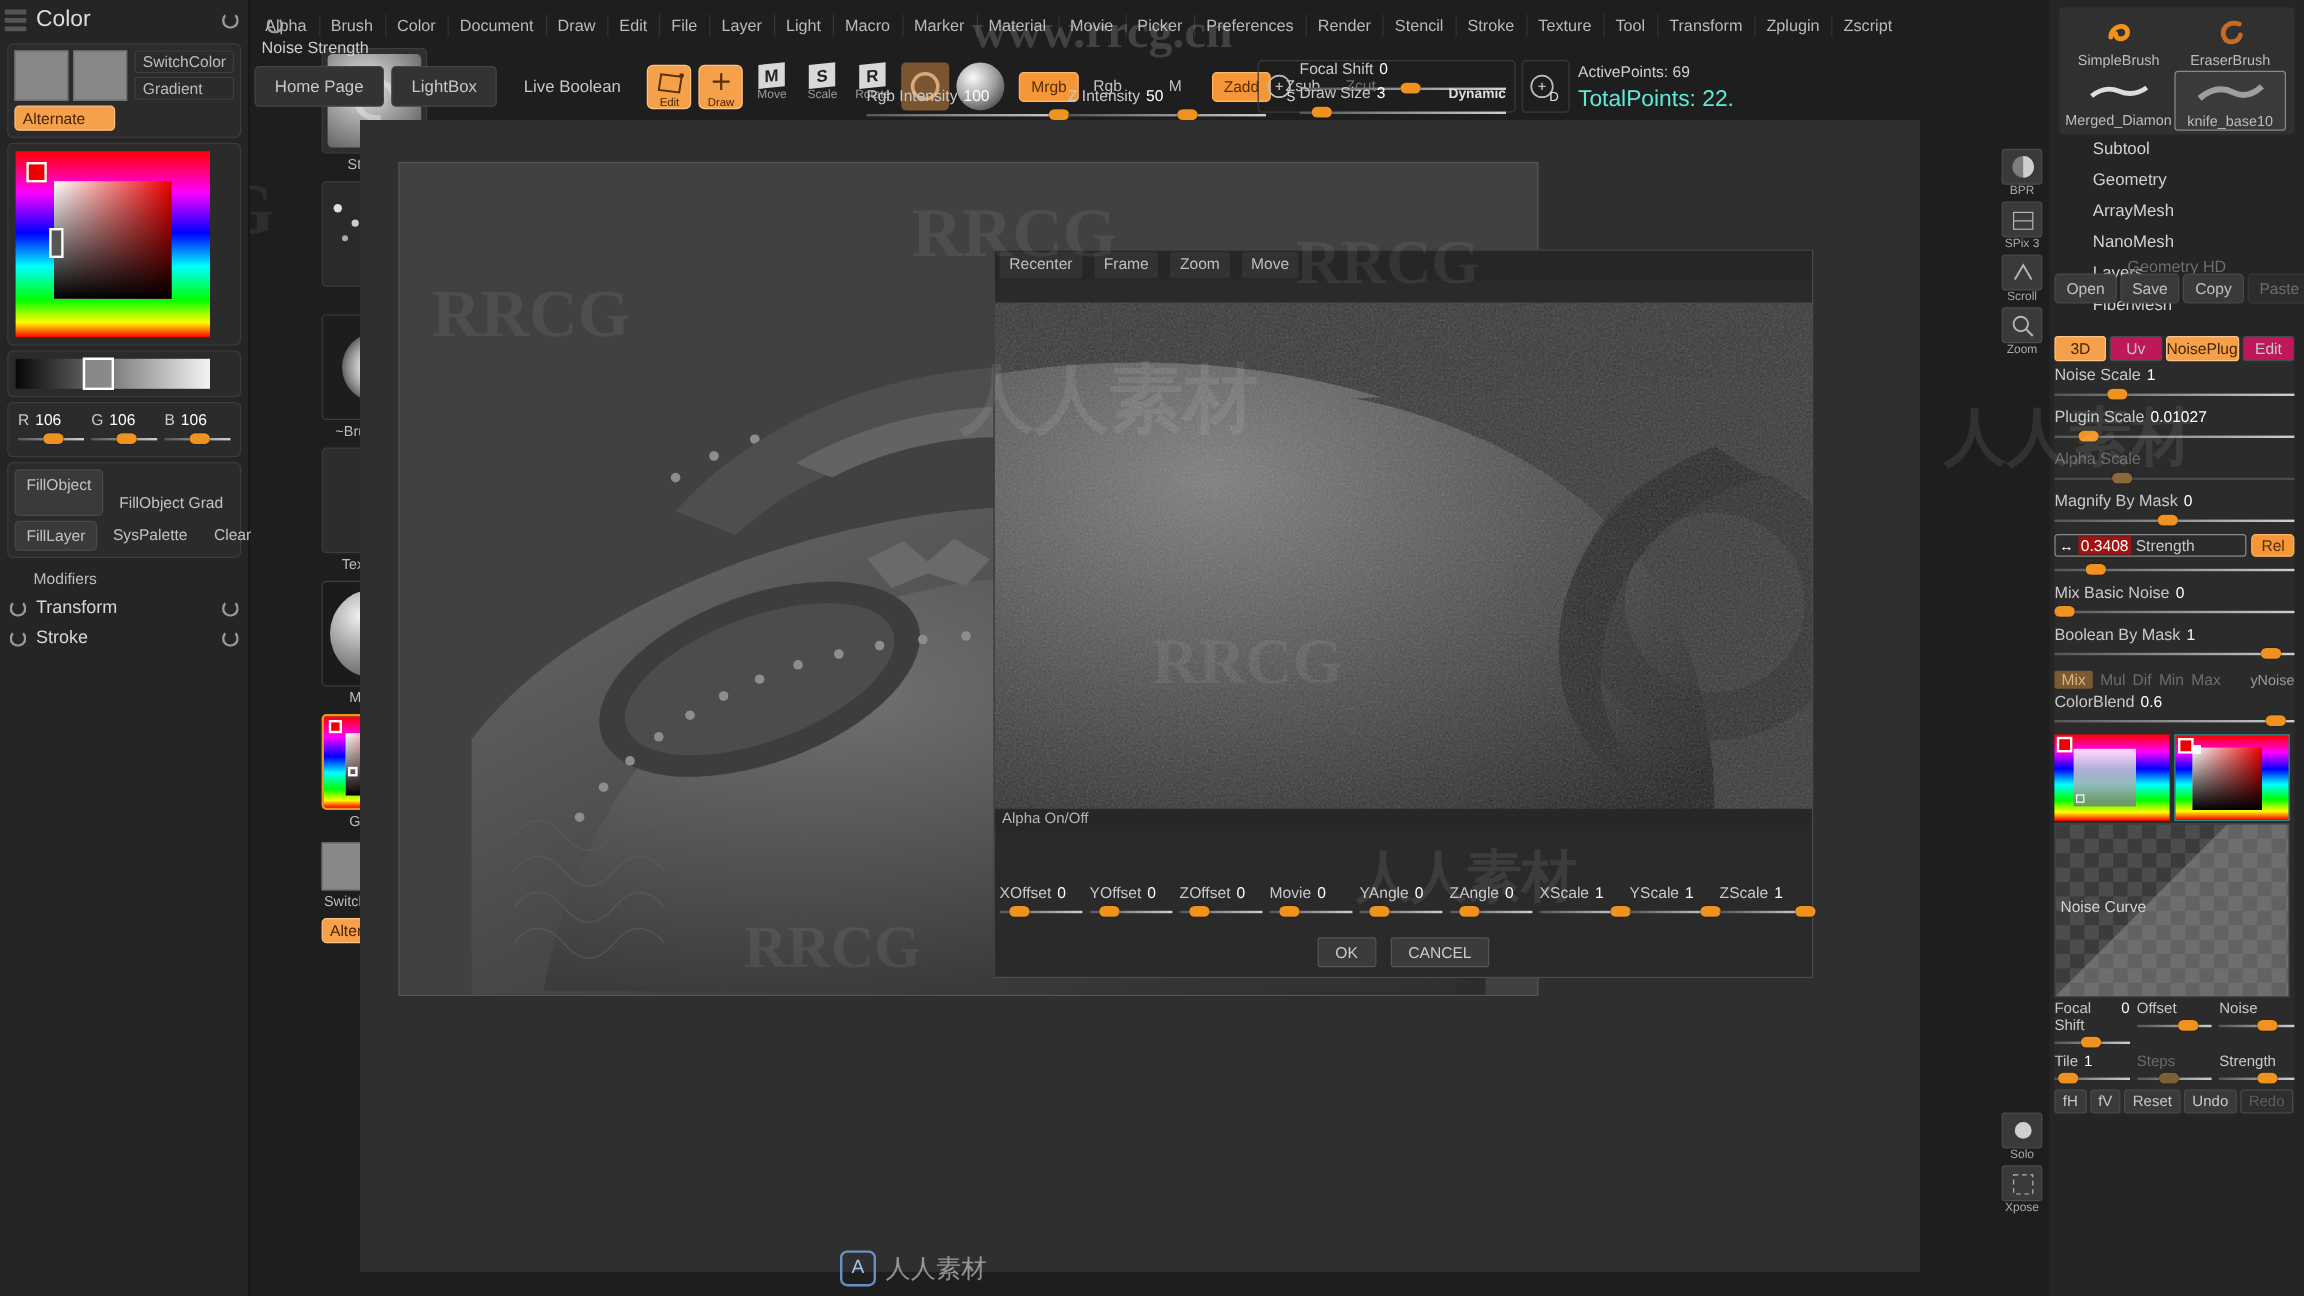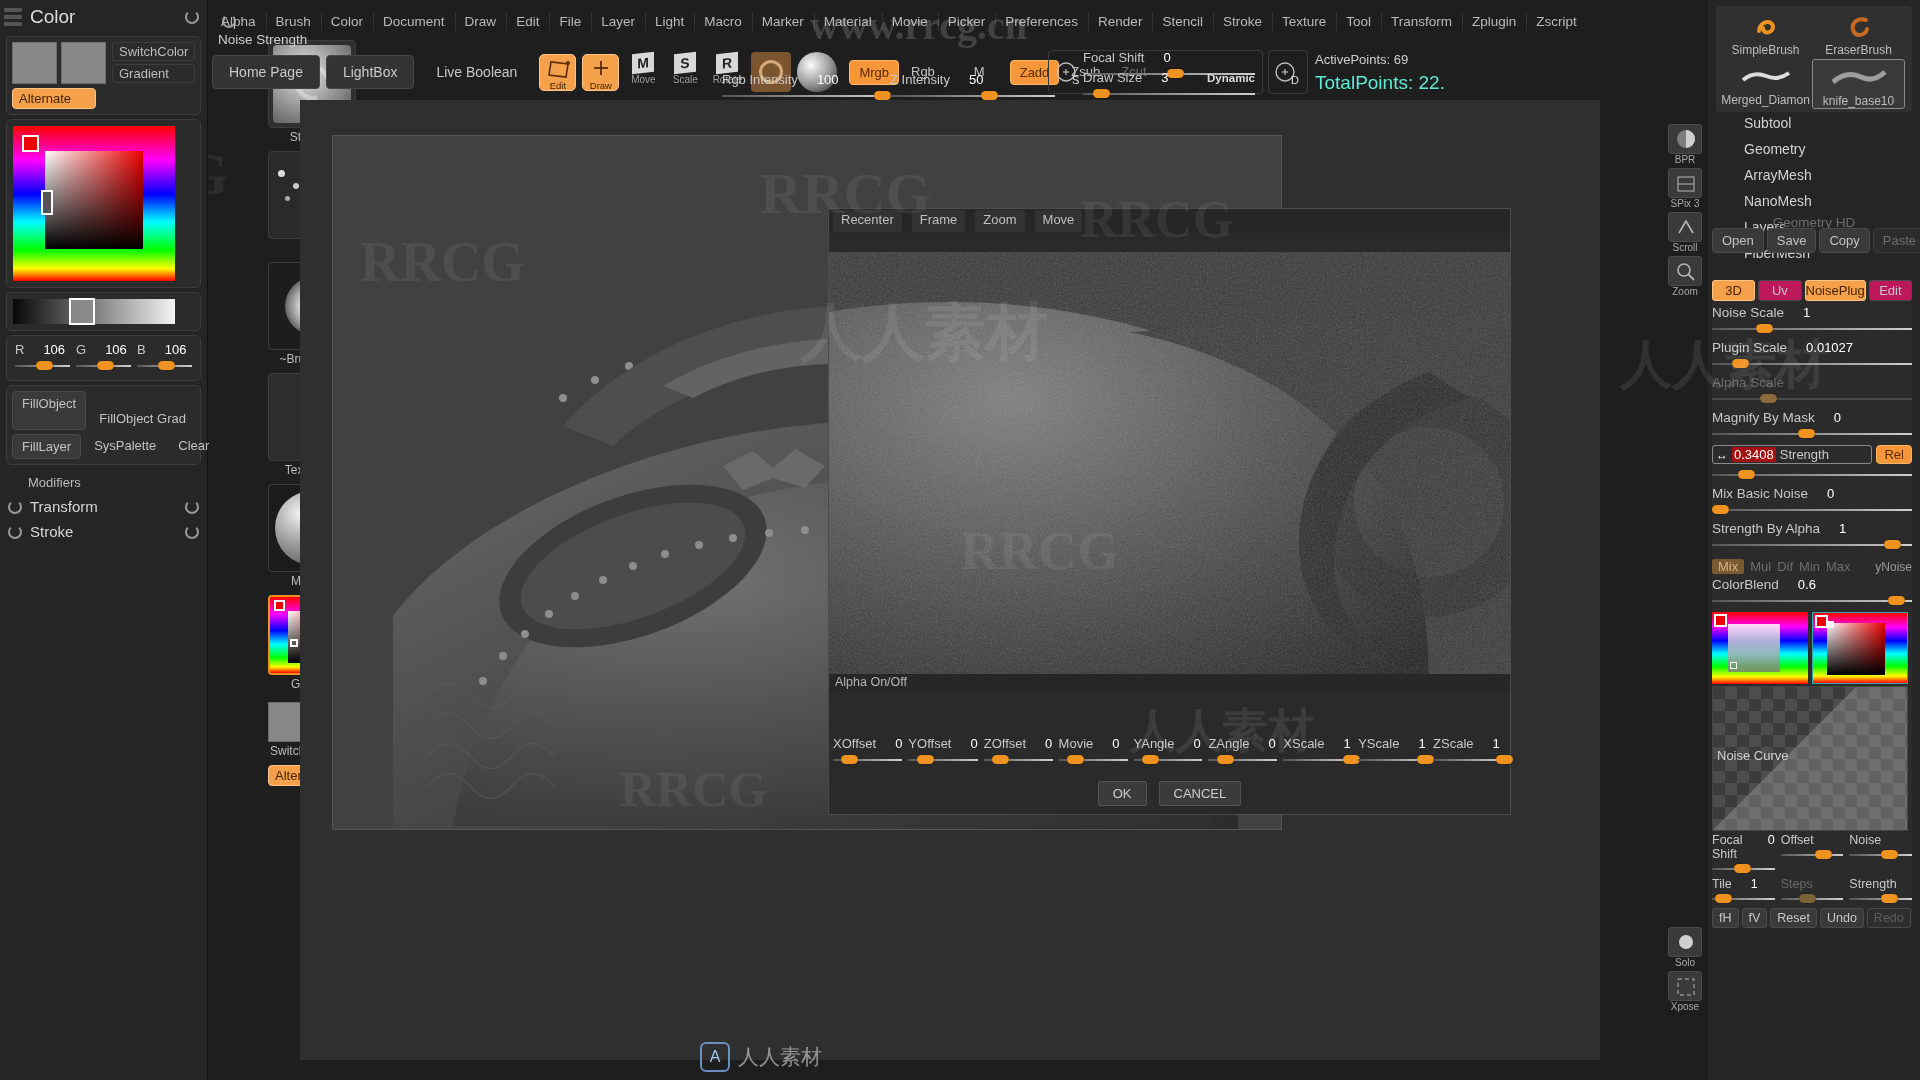--- a/index.html
+++ b/index.html
@@ -22,21 +22,21 @@
   .panel { background: #2b2b2b; border: 1px solid #3c3c3c; border-radius: 5px; }
   .lbl { font-size: 13px; color: #c9c9c9; }
   .dimtext { color: #6a6a6a; }
 
   
   .sl { position: relative; height: 17px; }
   .sl .track { position: absolute; left: 0; right: 0; top: 8px; height: 2px;
     background: linear-gradient(to right,#555,#cfcfcf); }
   .sl .knob { position: absolute; top: 4px; width: 17px; height: 9px;
     background: #f0921f; border-radius: 5px; box-shadow: 0 0 1px #000; }
-  .sl-row { display: flex; align-items: baseline; gap: 19px; }
+  .sl-row { display: flex; align-items: baseline; gap: 5px; }
   .sl-row .v { color: #fff; font-size: 13px; }
 
   
   #leftcol { position: absolute; left: 0; top: 0; width: 208px; height: 1080px;
     background: #252525; border-right: 1px solid #111; }
   #color-head { display: flex; align-items: center; gap: 8px; height: 34px; padding-left: 4px; }
   #color-head .ttl { font-size: 19px; color: #dcdcdc; }
   .circ-ico { width: 14px; height: 14px; border: 2px solid #9a9a9a; border-radius: 50%;
     border-top-color: transparent; display: inline-block; }
   .grip { width: 18px; height: 20px; display: flex; flex-direction: column; justify-content: space-around; }
@@ -866,21 +866,21 @@
             <span class="t lbl">Mix Basic Noise</span>
             <span class="v">0</span>
           </div>
         <div class="sl">
             <div class="track"></div>
             <div class="knob" style="left:0%"></div>
           </div>
       </div>
       <div class="nrow">
         <div class="sl-row">
-            <span class="t lbl">Strength By Alpha</span>
+            <span class="t lbl">Boolean By Mask</span>
             <span class="v">1</span>
           </div>
         <div class="sl">
             <div class="track"></div>
             <div class="knob" style="left:86%"></div>
           </div>
       </div>
 
       <div style="display:flex;align-items:center;">
         <div class="modebtns" style="flex:1;">

